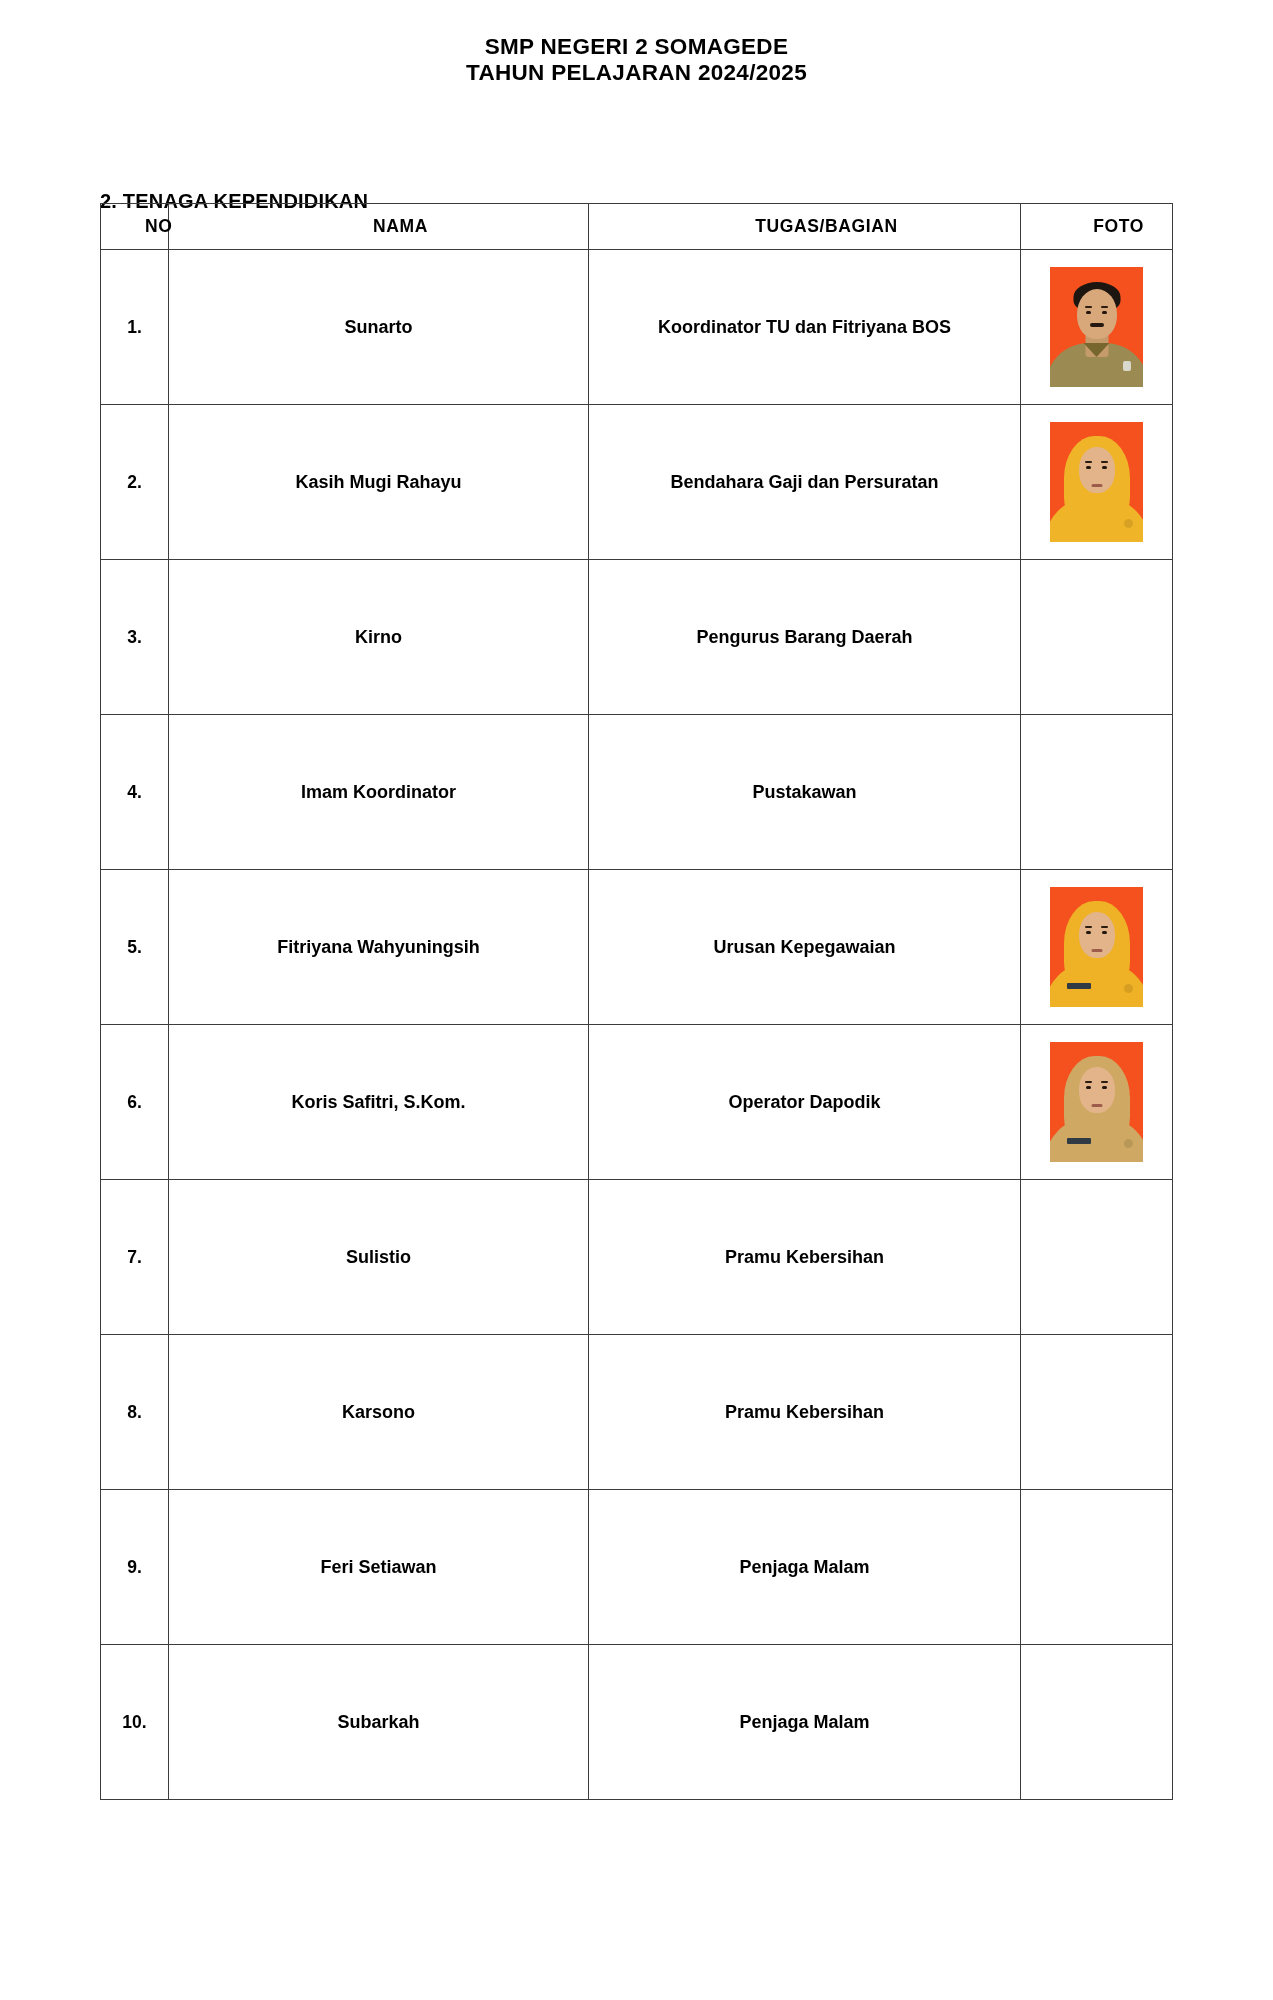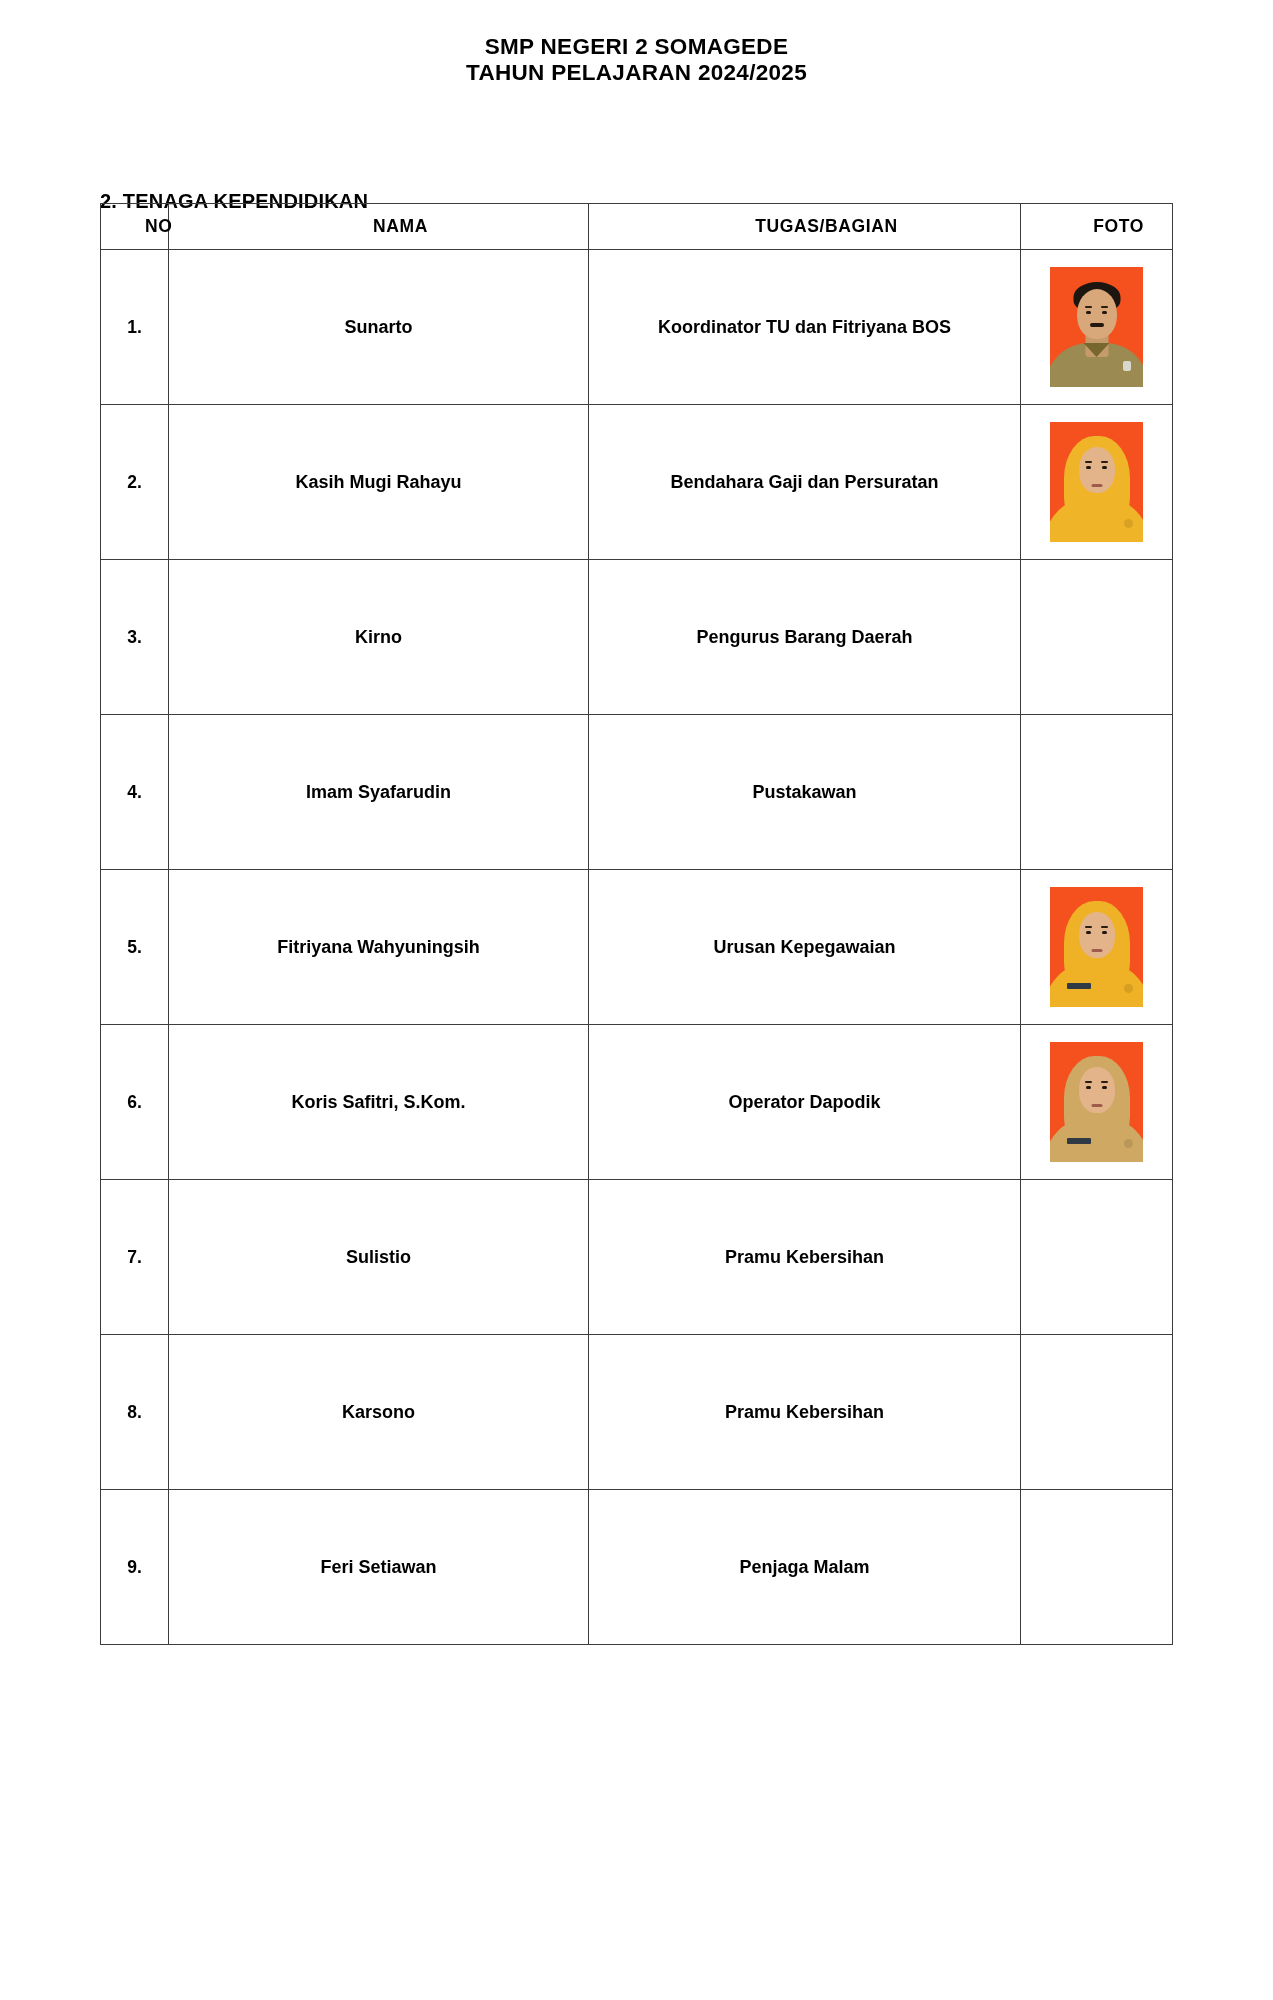--- a/index.html
+++ b/index.html
@@ -322,21 +322,21 @@
           </td>
         </tr>
         <tr>
           <td class="cell-no">3.</td>
           <td class="cell-nama">Kirno</td>
           <td class="cell-tugas">Pengurus Barang Daerah</td>
           <td class="cell-foto"></td>
         </tr>
         <tr>
           <td class="cell-no">4.</td>
-          <td class="cell-nama">Imam Syafarudin</td>
+          <td class="cell-nama">Imam Koordinator</td>
           <td class="cell-tugas">Pustakawan</td>
           <td class="cell-foto"></td>
         </tr>
         <tr>
           <td class="cell-no">5.</td>
           <td class="cell-nama">Fitriyana Wahyuningsih</td>
           <td class="cell-tugas">Urusan Kepegawaian</td>
           <td class="cell-foto">
             <div class="photo" style="background: rgb(244, 81, 30);">
               <div class="p-shoulders" style="background: rgb(239, 177, 38);"></div>
@@ -384,16 +384,22 @@
           <td class="cell-nama">Karsono</td>
           <td class="cell-tugas">Pramu Kebersihan</td>
           <td class="cell-foto"></td>
         </tr>
         <tr>
           <td class="cell-no">9.</td>
           <td class="cell-nama">Feri Setiawan</td>
           <td class="cell-tugas">Penjaga Malam</td>
           <td class="cell-foto"></td>
         </tr>
+        <tr>
+          <td class="cell-no">10.</td>
+          <td class="cell-nama">Subarkah</td>
+          <td class="cell-tugas">Penjaga Malam</td>
+          <td class="cell-foto"></td>
+        </tr>
       </tbody>
   </table>
 
 </div>
 
 </body></html>

